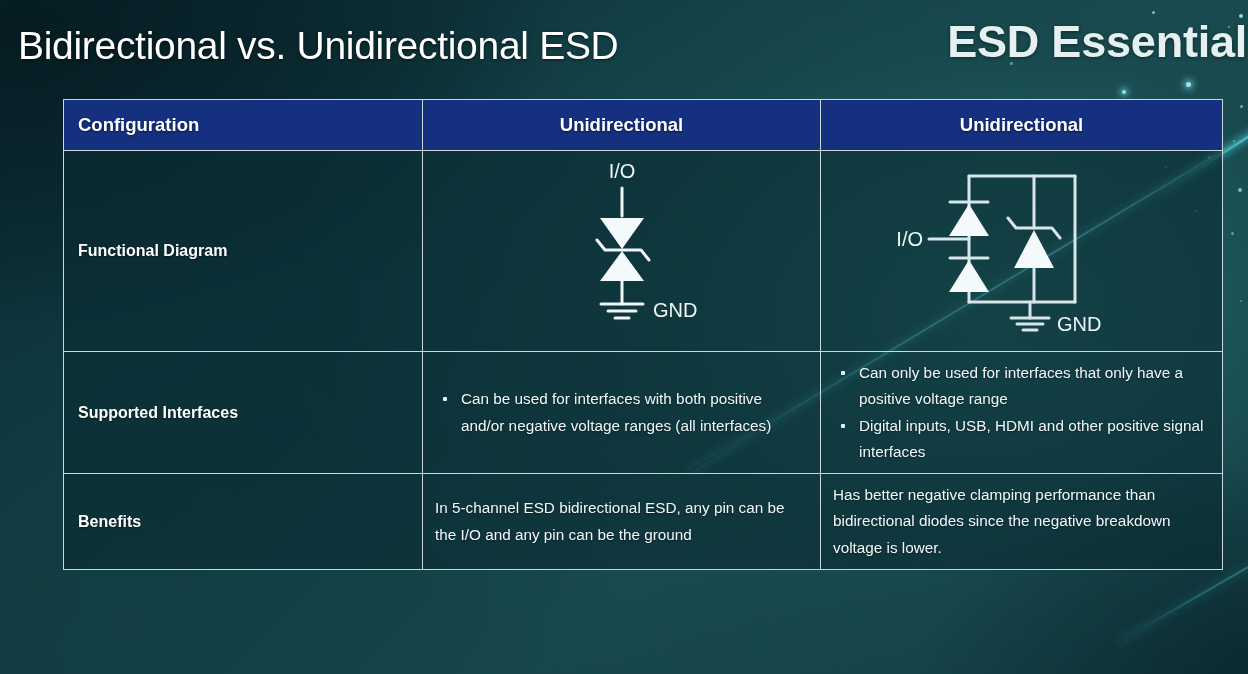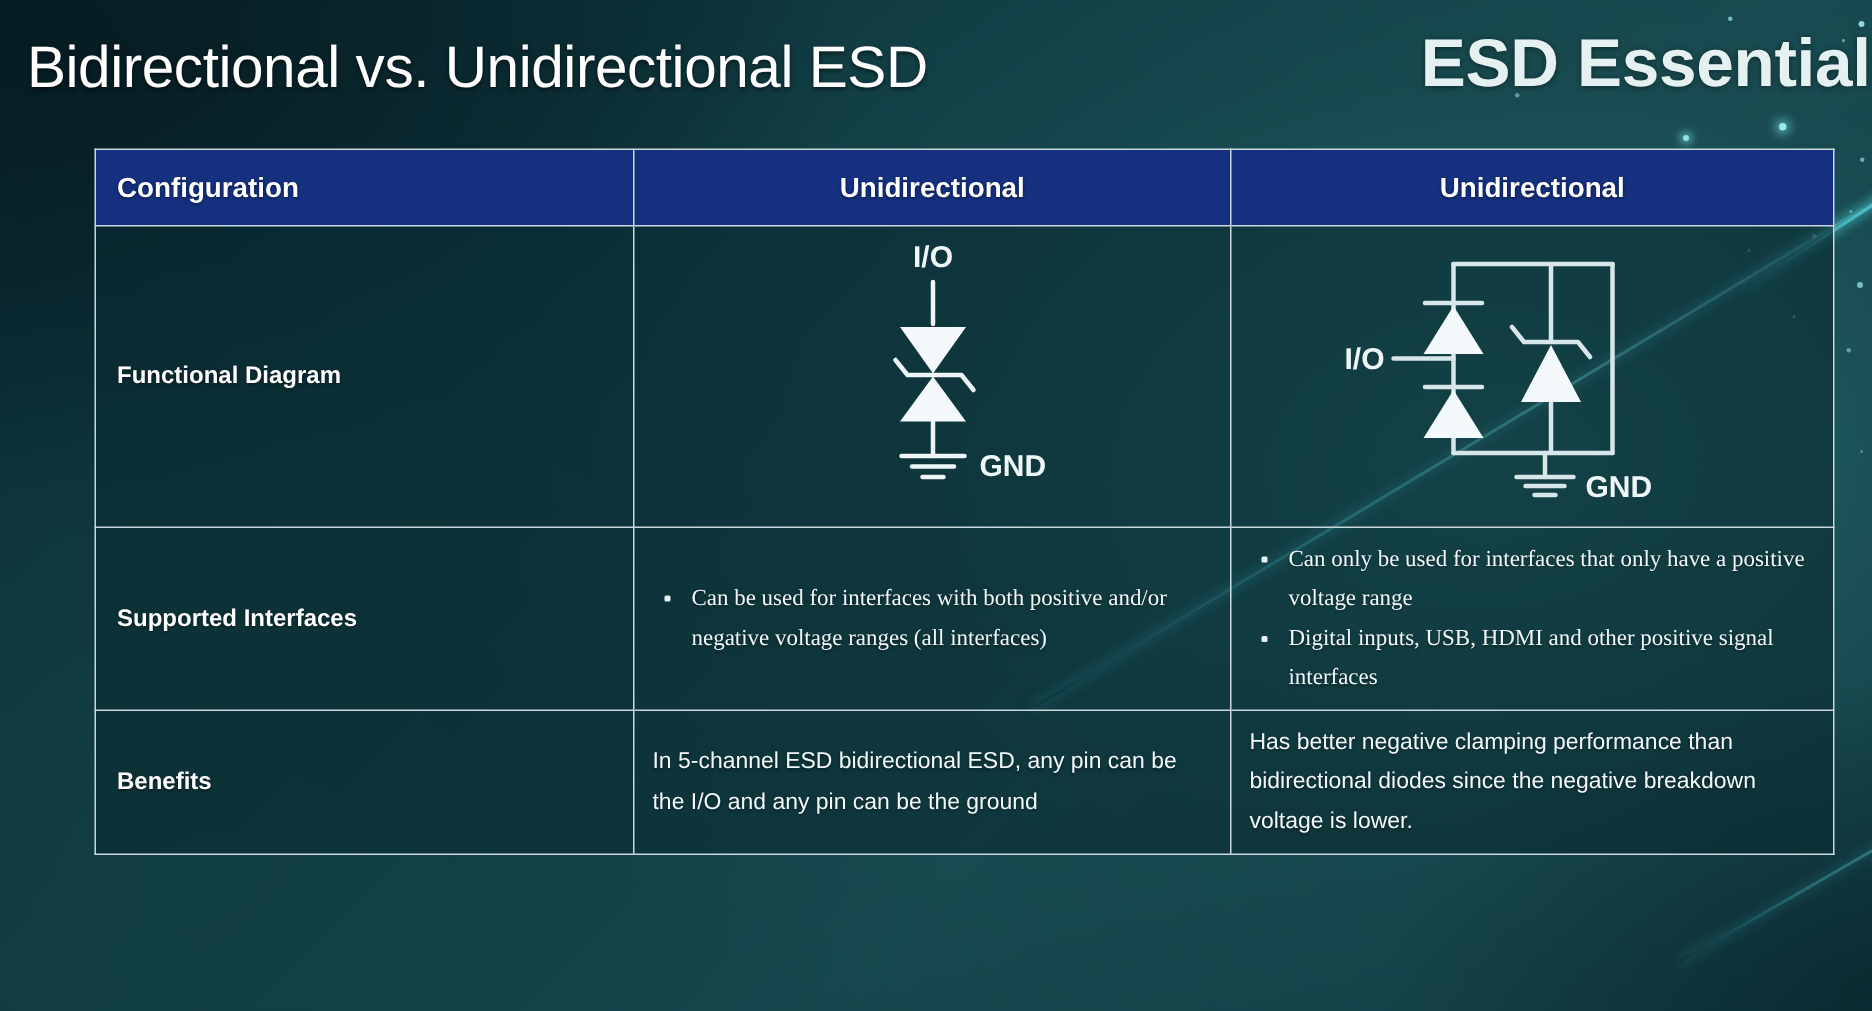--- a/index.html
+++ b/index.html
@@ -121,32 +121,31 @@
     text-shadow: 0 1px 2px rgba(0,0,0,0.45);
   }
   td.content {
     color: #f2f8f9;
     font-size: 15.3px;
     line-height: 1.72;
     padding: 8px 14px 8px 12px;
     vertical-align: top;
     text-shadow: 0 1px 2px rgba(0,0,0,0.4);
   }
-  td.diagram { text-align: left; padding: 0; height: 200px; font-weight: bold; }
+  td.diagram { text-align: left; padding: 0; height: 200px; }
 
   ul.bul {
     margin: 0;
     padding: 0;
     list-style: none;
   }
   ul.bul li {
     position: relative;
     padding-left: 26px;
     margin: 0 0 0 0;
-    font-family: Liberation Serif, serif;
   }
   ul.bul li::before {
     content: "";
     position: absolute;
     left: 8px;
     top: 11px;
     width: 4px;
     height: 4px;
     background: #eaf4f6;
     border-radius: 1px;

